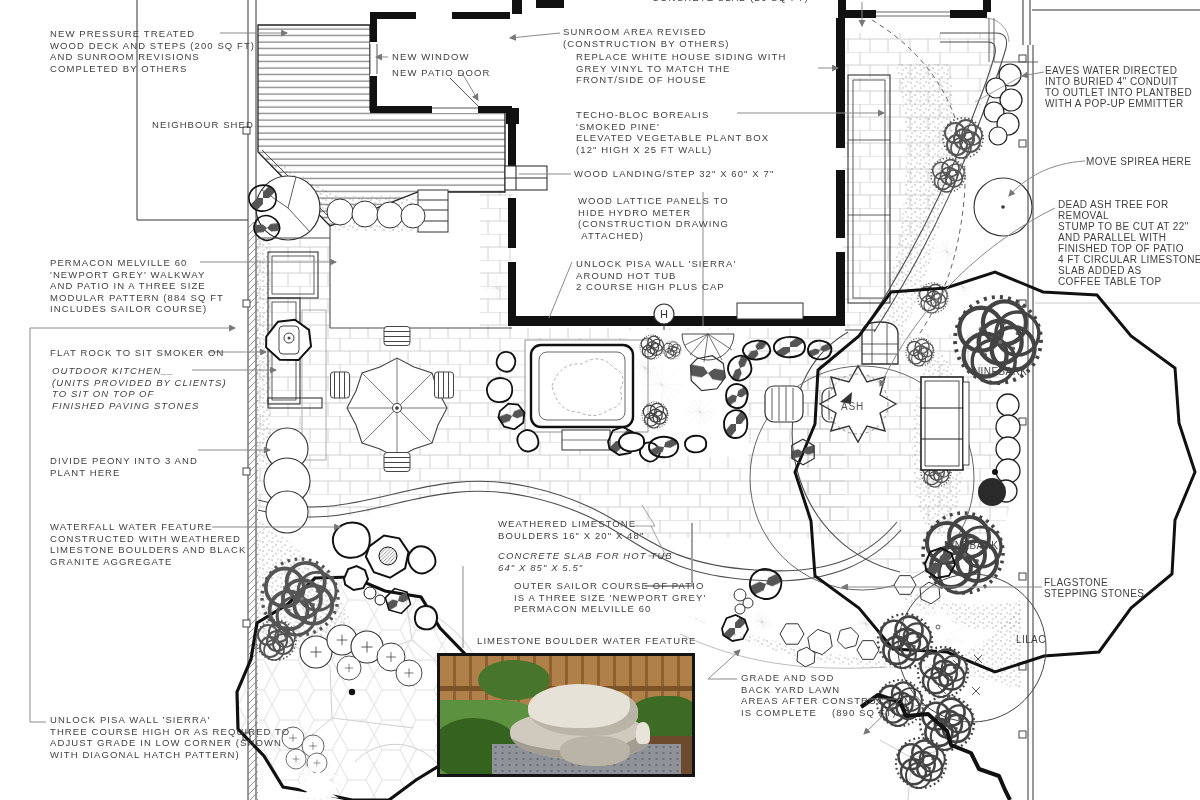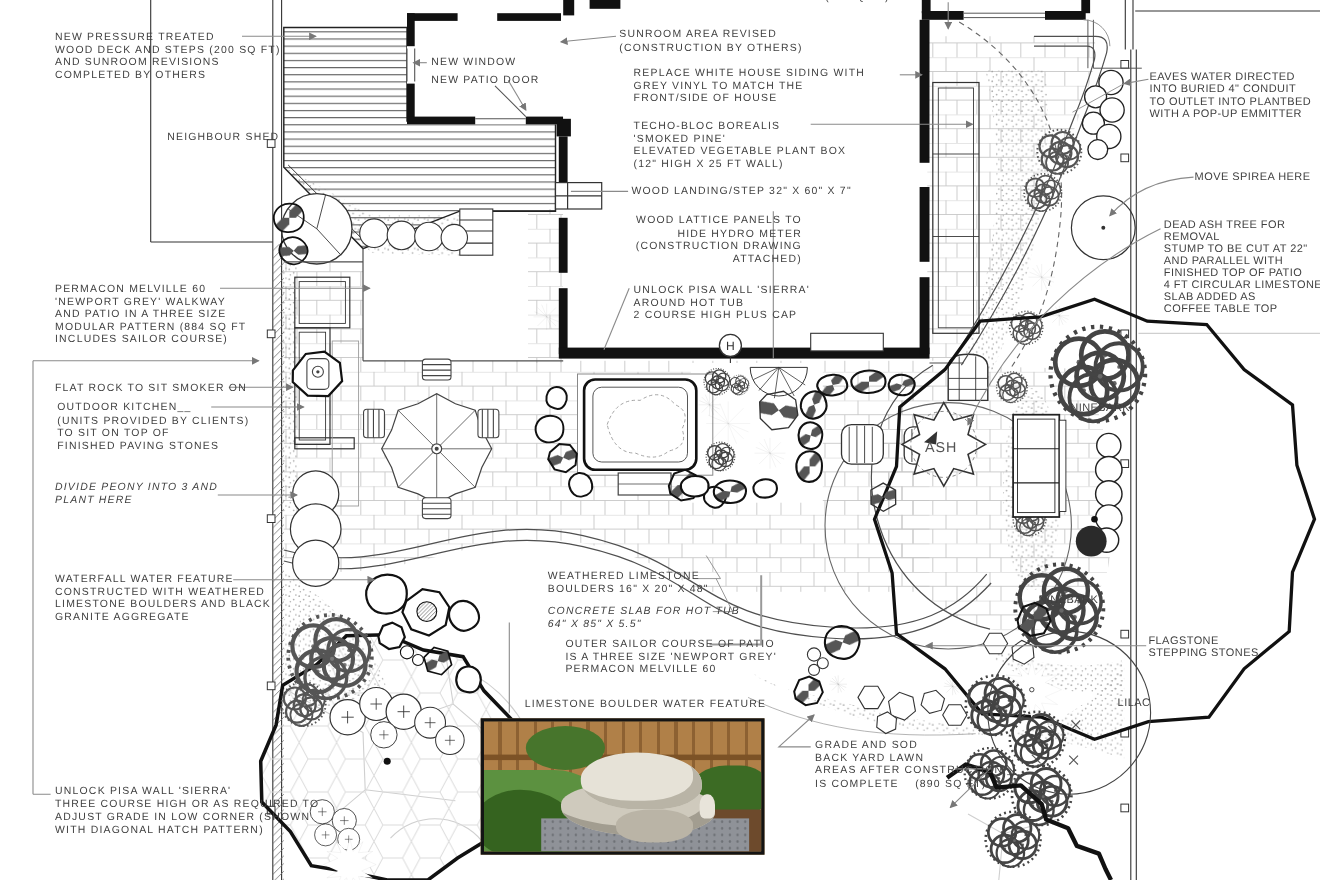--- a/index.html
+++ b/index.html
@@ -2,21 +2,21 @@
 <html><head>
 <meta charset="utf-8">
 <style>
   html,body{margin:0;padding:0;background:#fff;}
   #page{position:relative;width:1200px;height:800px;background:#fff;overflow:hidden;
         font-family:"Liberation Sans",sans-serif;}
   #plan{position:absolute;left:0;top:0;}
   .note{position:absolute;font-size:9.5px;line-height:11.5px;letter-spacing:1.1px;
         color:#3f3f3f;white-space:pre;z-index:5;}
   .tight{font-size:10px;line-height:11px;letter-spacing:0.4px;}
-  .tiny{font-size:13px;letter-spacing:0.8px;color:#555;}
+  .tiny{font-size:10px;letter-spacing:0.8px;color:#555;}
   .photo{position:absolute;left:437px;top:653px;width:252px;height:118px;
          border:3px solid #141414;overflow:hidden;background:#b99055;z-index:4;}
   .ph-fence{position:absolute;left:0;top:0;width:100%;height:52px;
     background:repeating-linear-gradient(90deg,#b08048 0 13px,#8d6132 13px 16px);}
   .ph-rail{position:absolute;left:0;top:30px;width:100%;height:5px;background:#7c5226;}
   .ph-grass{position:absolute;left:0;top:44px;width:42%;height:74px;background:#5c9140;
     border-radius:0 40% 0 0;}
   .ph-bushL{position:absolute;left:-8px;top:62px;width:90px;height:62px;background:#35631f;
     border-radius:50% 60% 40% 50%;}
   .ph-bushTL{position:absolute;left:38px;top:4px;width:72px;height:40px;background:#47752c;
@@ -468,29 +468,29 @@
 <div class="note" style="left:652px;top:-8px;">CONCRETE SLAB (26 SQ FT)</div>
 <div class="note" style="left:50px;top:28px;">NEW PRESSURE TREATED
 WOOD DECK AND STEPS (200 SQ FT)
 AND SUNROOM REVISIONS
 COMPLETED BY OTHERS</div>
 <div class="note" style="left:152px;top:119px;">NEIGHBOUR SHED</div>
 <div class="note" style="left:392px;top:51px;">NEW WINDOW</div>
 <div class="note" style="left:392px;top:67px;">NEW PATIO DOOR</div>
 <div class="note" style="left:563px;top:26px;">SUNROOM AREA REVISED
 (CONSTRUCTION BY OTHERS)</div>
-<div class="note" style="left:576px;top:61px;">REPLACE WHITE HOUSE SIDING WITH
+<div class="note" style="left:576px;top:51px;">REPLACE WHITE HOUSE SIDING WITH
 GREY VINYL TO MATCH THE
 FRONT/SIDE OF HOUSE</div>
 <div class="note" style="left:576px;top:109px;">TECHO-BLOC BOREALIS
 'SMOKED PINE'
 ELEVATED VEGETABLE PLANT BOX
 (12" HIGH X 25 FT WALL)</div>
 <div class="note" style="left:574px;top:168px;">WOOD LANDING/STEP 32" X 60" X 7"</div>
-<div class="note" style="left:578px;top:195px;text-align:right;">WOOD LATTICE PANELS TO
+<div class="note" style="left:578px;top:195px;">WOOD LATTICE PANELS TO
 HIDE HYDRO METER
 (CONSTRUCTION DRAWING
  ATTACHED)</div>
 <div class="note" style="left:576px;top:258px;">UNLOCK PISA WALL 'SIERRA'
 AROUND HOT TUB
 2 COURSE HIGH PLUS CAP</div>
 <div class="note tight" style="left:1045px;top:65px;">EAVES WATER DIRECTED
 INTO BURIED 4" CONDUIT
 TO OUTLET INTO PLANTBED
 WITH A POP-UP EMMITTER</div>
@@ -502,25 +502,25 @@
 FINISHED TOP OF PATIO
 4 FT CIRCULAR LIMESTONE
 SLAB ADDED AS
 COFFEE TABLE TOP</div>
 <div class="note" style="left:50px;top:257px;">PERMACON MELVILLE 60
 'NEWPORT GREY' WALKWAY
 AND PATIO IN A THREE SIZE
 MODULAR PATTERN (884 SQ FT
 INCLUDES SAILOR COURSE)</div>
 <div class="note" style="left:50px;top:347px;">FLAT ROCK TO SIT SMOKER ON</div>
-<div class="note" style="left:52px;top:365px;">OUTDOOR KITCHEN__
+<div class="note" style="left:52px;top:365px;font-style:italic;">OUTDOOR KITCHEN__
 (UNITS PROVIDED BY CLIENTS)
 TO SIT ON TOP OF
 FINISHED PAVING STONES</div>
-<div class="note" style="left:50px;top:437px;font-style:italic;">DIVIDE PEONY INTO 3 AND
+<div class="note" style="left:50px;top:455px;">DIVIDE PEONY INTO 3 AND
 PLANT HERE</div>
 <div class="note" style="left:50px;top:521px;">WATERFALL WATER FEATURE
 CONSTRUCTED WITH WEATHERED
 LIMESTONE BOULDERS AND BLACK
 GRANITE AGGREGATE</div>
 <div class="note" style="left:50px;top:714px;">UNLOCK PISA WALL 'SIERRA'
 THREE COURSE HIGH OR AS REQUIRED TO
 ADJUST GRADE IN LOW CORNER (SHOWN
 WITH DIAGONAL HATCH PATTERN)</div>
 <div class="note" style="left:498px;top:518px;">WEATHERED LIMESTONE

